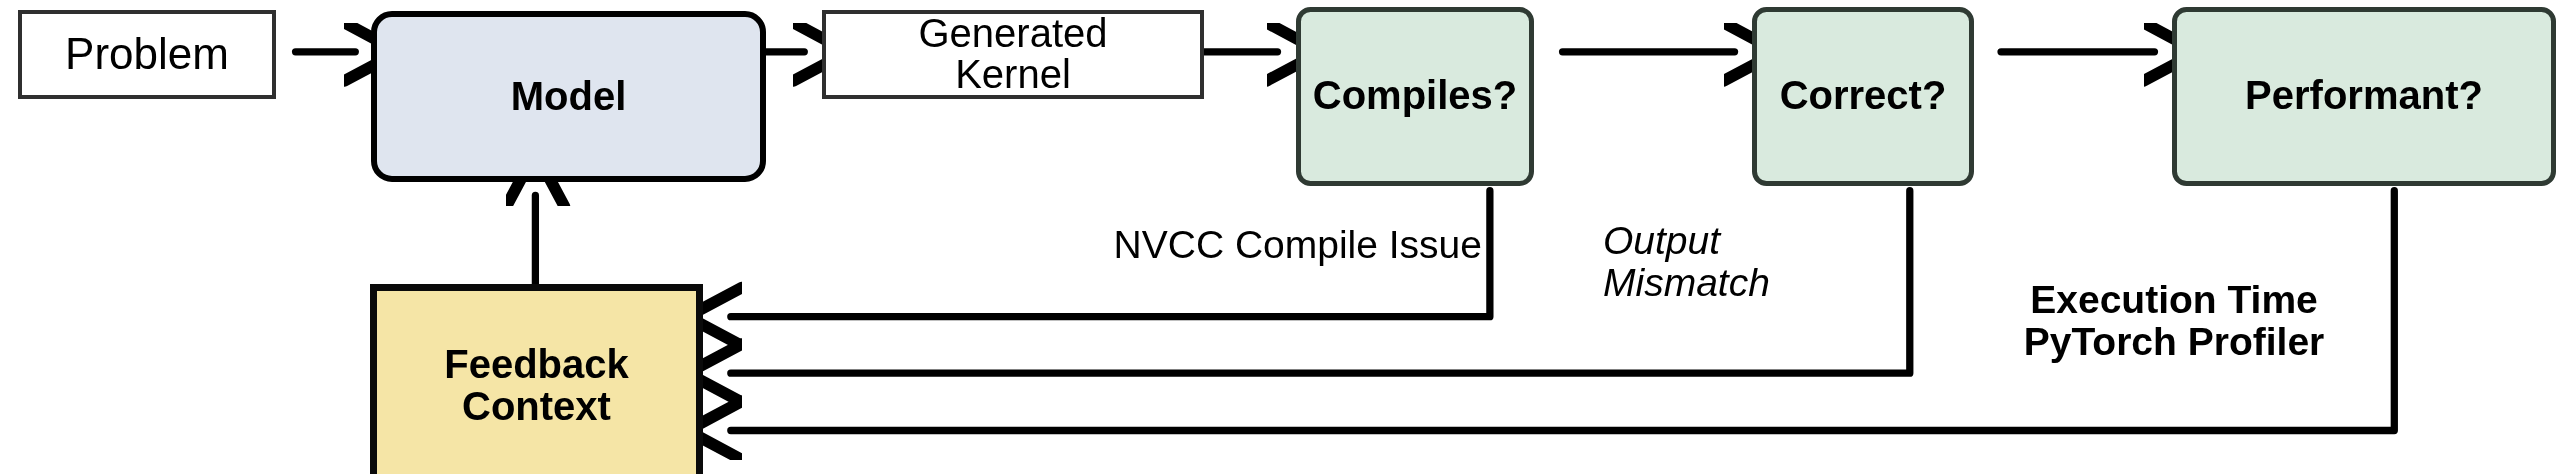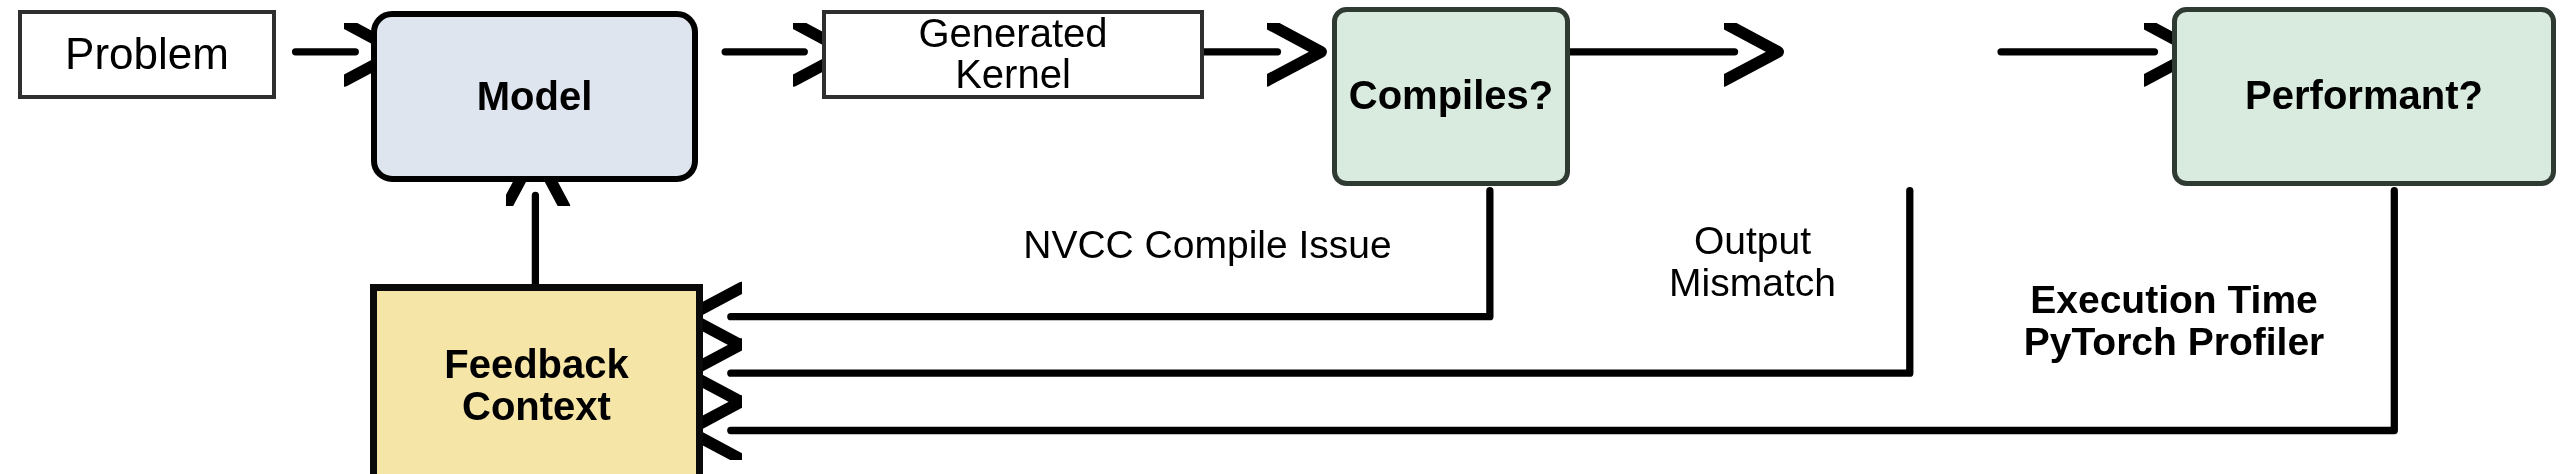--- a/index.html
+++ b/index.html
@@ -42,21 +42,21 @@
     width: 258px;
     height: 89px;
     border: 4px solid #2f2f2f;
     background: #ffffff;
     font-size: 44px;
     font-weight: 400;
   }
   .node-model {
     left: 371px;
     top: 11.3px;
-    width: 327px;
+    width: 395px;
     height: 171px;
     border: 6.5px solid #000000;
     border-radius: 21px;
     background: #dfe5ef;
     font-size: 40px;
     font-weight: 700;
   }
   .node-generated-kernel {
     left: 822px;
     top: 9.7px;
@@ -70,21 +70,20 @@
   .node-compiles {
     left: 1296px;
     top: 6.5px;
     width: 238px;
     height: 179px;
     border: 5.7px solid #2f3a33;
     border-radius: 14.5px;
     background: #d9eade;
     font-size: 40px;
     font-weight: 700;
-    margin-left: 36px;
   }
   .node-correct {
     left: 1752px;
     top: 6.5px;
     width: 222px;
     height: 179px;
     border: 5.7px solid #2f3a33;
     border-radius: 14.5px;
     background: #d9eade;
     font-size: 40px;
@@ -117,27 +116,28 @@
     color: #000000;
     font-size: 39px;
     font-weight: 400;
     line-height: 1.08;
     white-space: pre-line;
   }
   .label-nvcc {
     left: 933px;
     top: 224px;
     width: 549px;
-    text-align: center;
+    text-align: right;
   }
   .label-mismatch {
     left: 1603px;
     top: 220px;
     width: 299px;
-    text-align: center;
+    text-align: left;
+    font-style: italic;
   }
   .label-exec {
     left: 1962px;
     top: 279px;
     width: 424px;
     text-align: center;
     font-weight: bold;
   }
 </style>
 </head>
@@ -183,20 +183,23 @@
 
   <div class="node node-generated-kernel">
     <span>Generated
 Kernel</span>
   </div>
 
   <div class="node node-compiles">
     <span>Compiles?</span>
   </div>
 
+  <div class="node node-correct">
+    <span>Correct?</span>
+  </div>
 
   <div class="node node-performant">
     <span>Performant?</span>
   </div>
 
   <div class="node node-feedback">
     <span>Feedback
 Context</span>
   </div>
 

